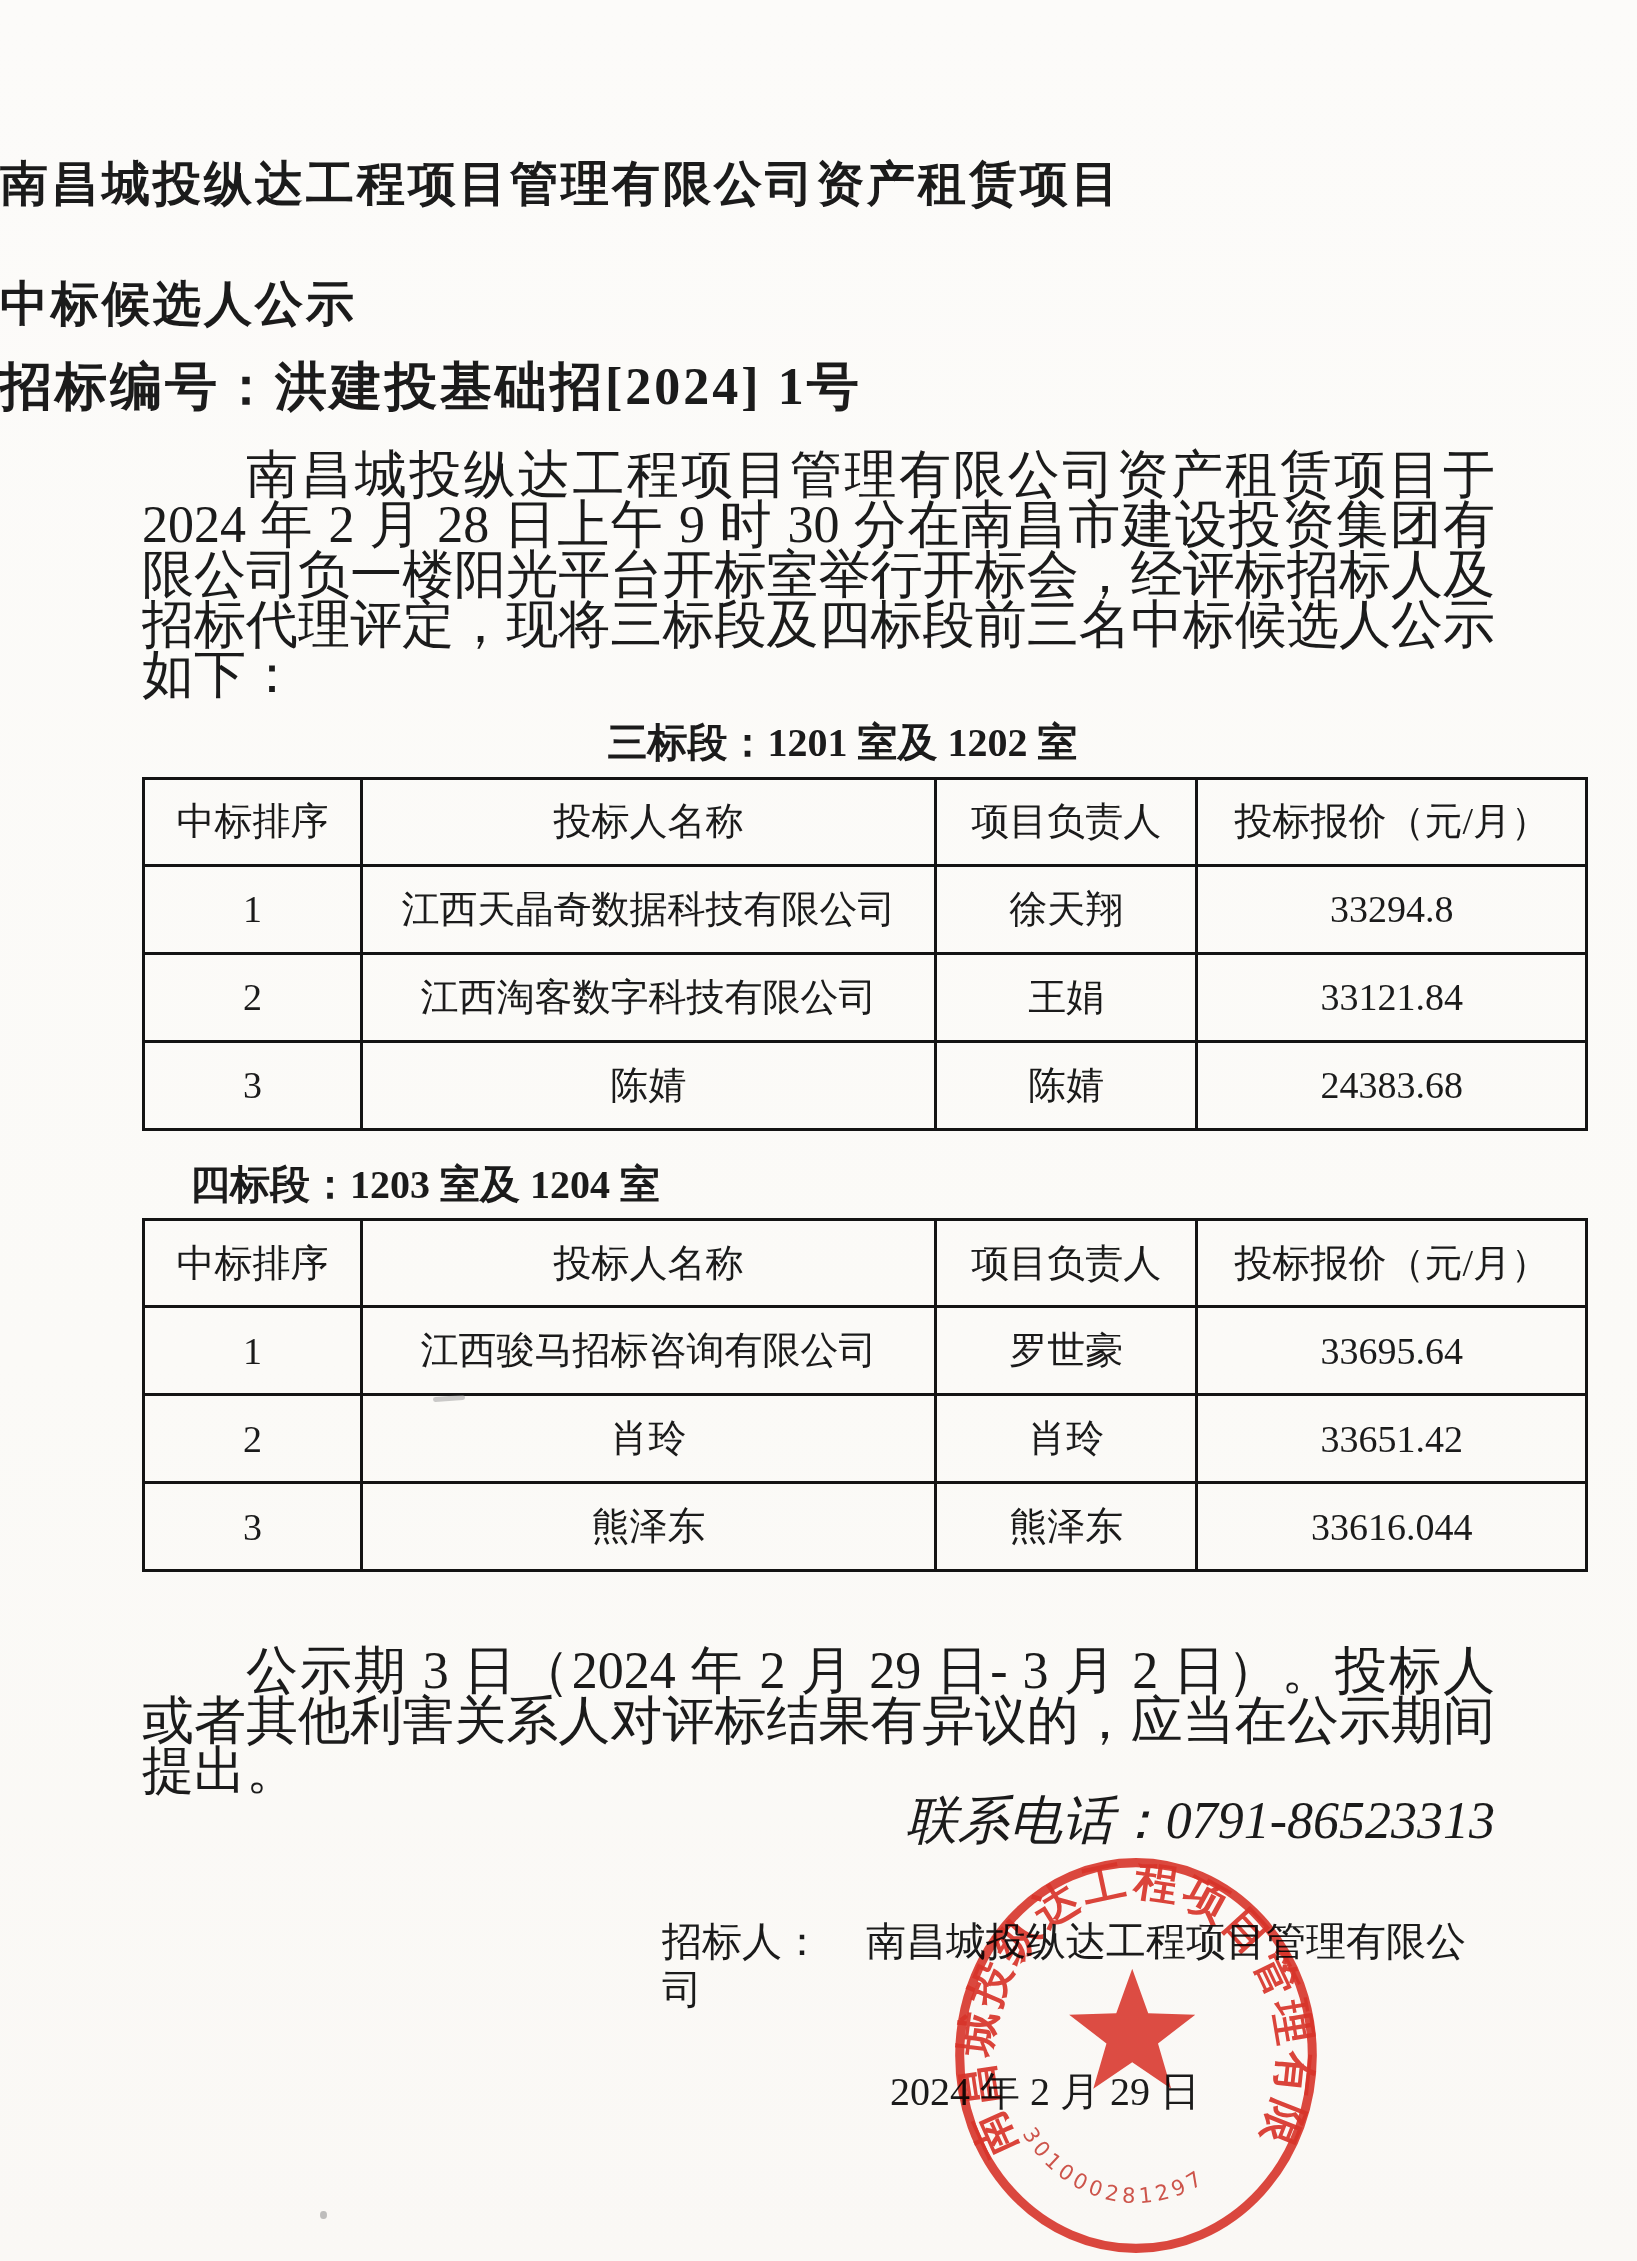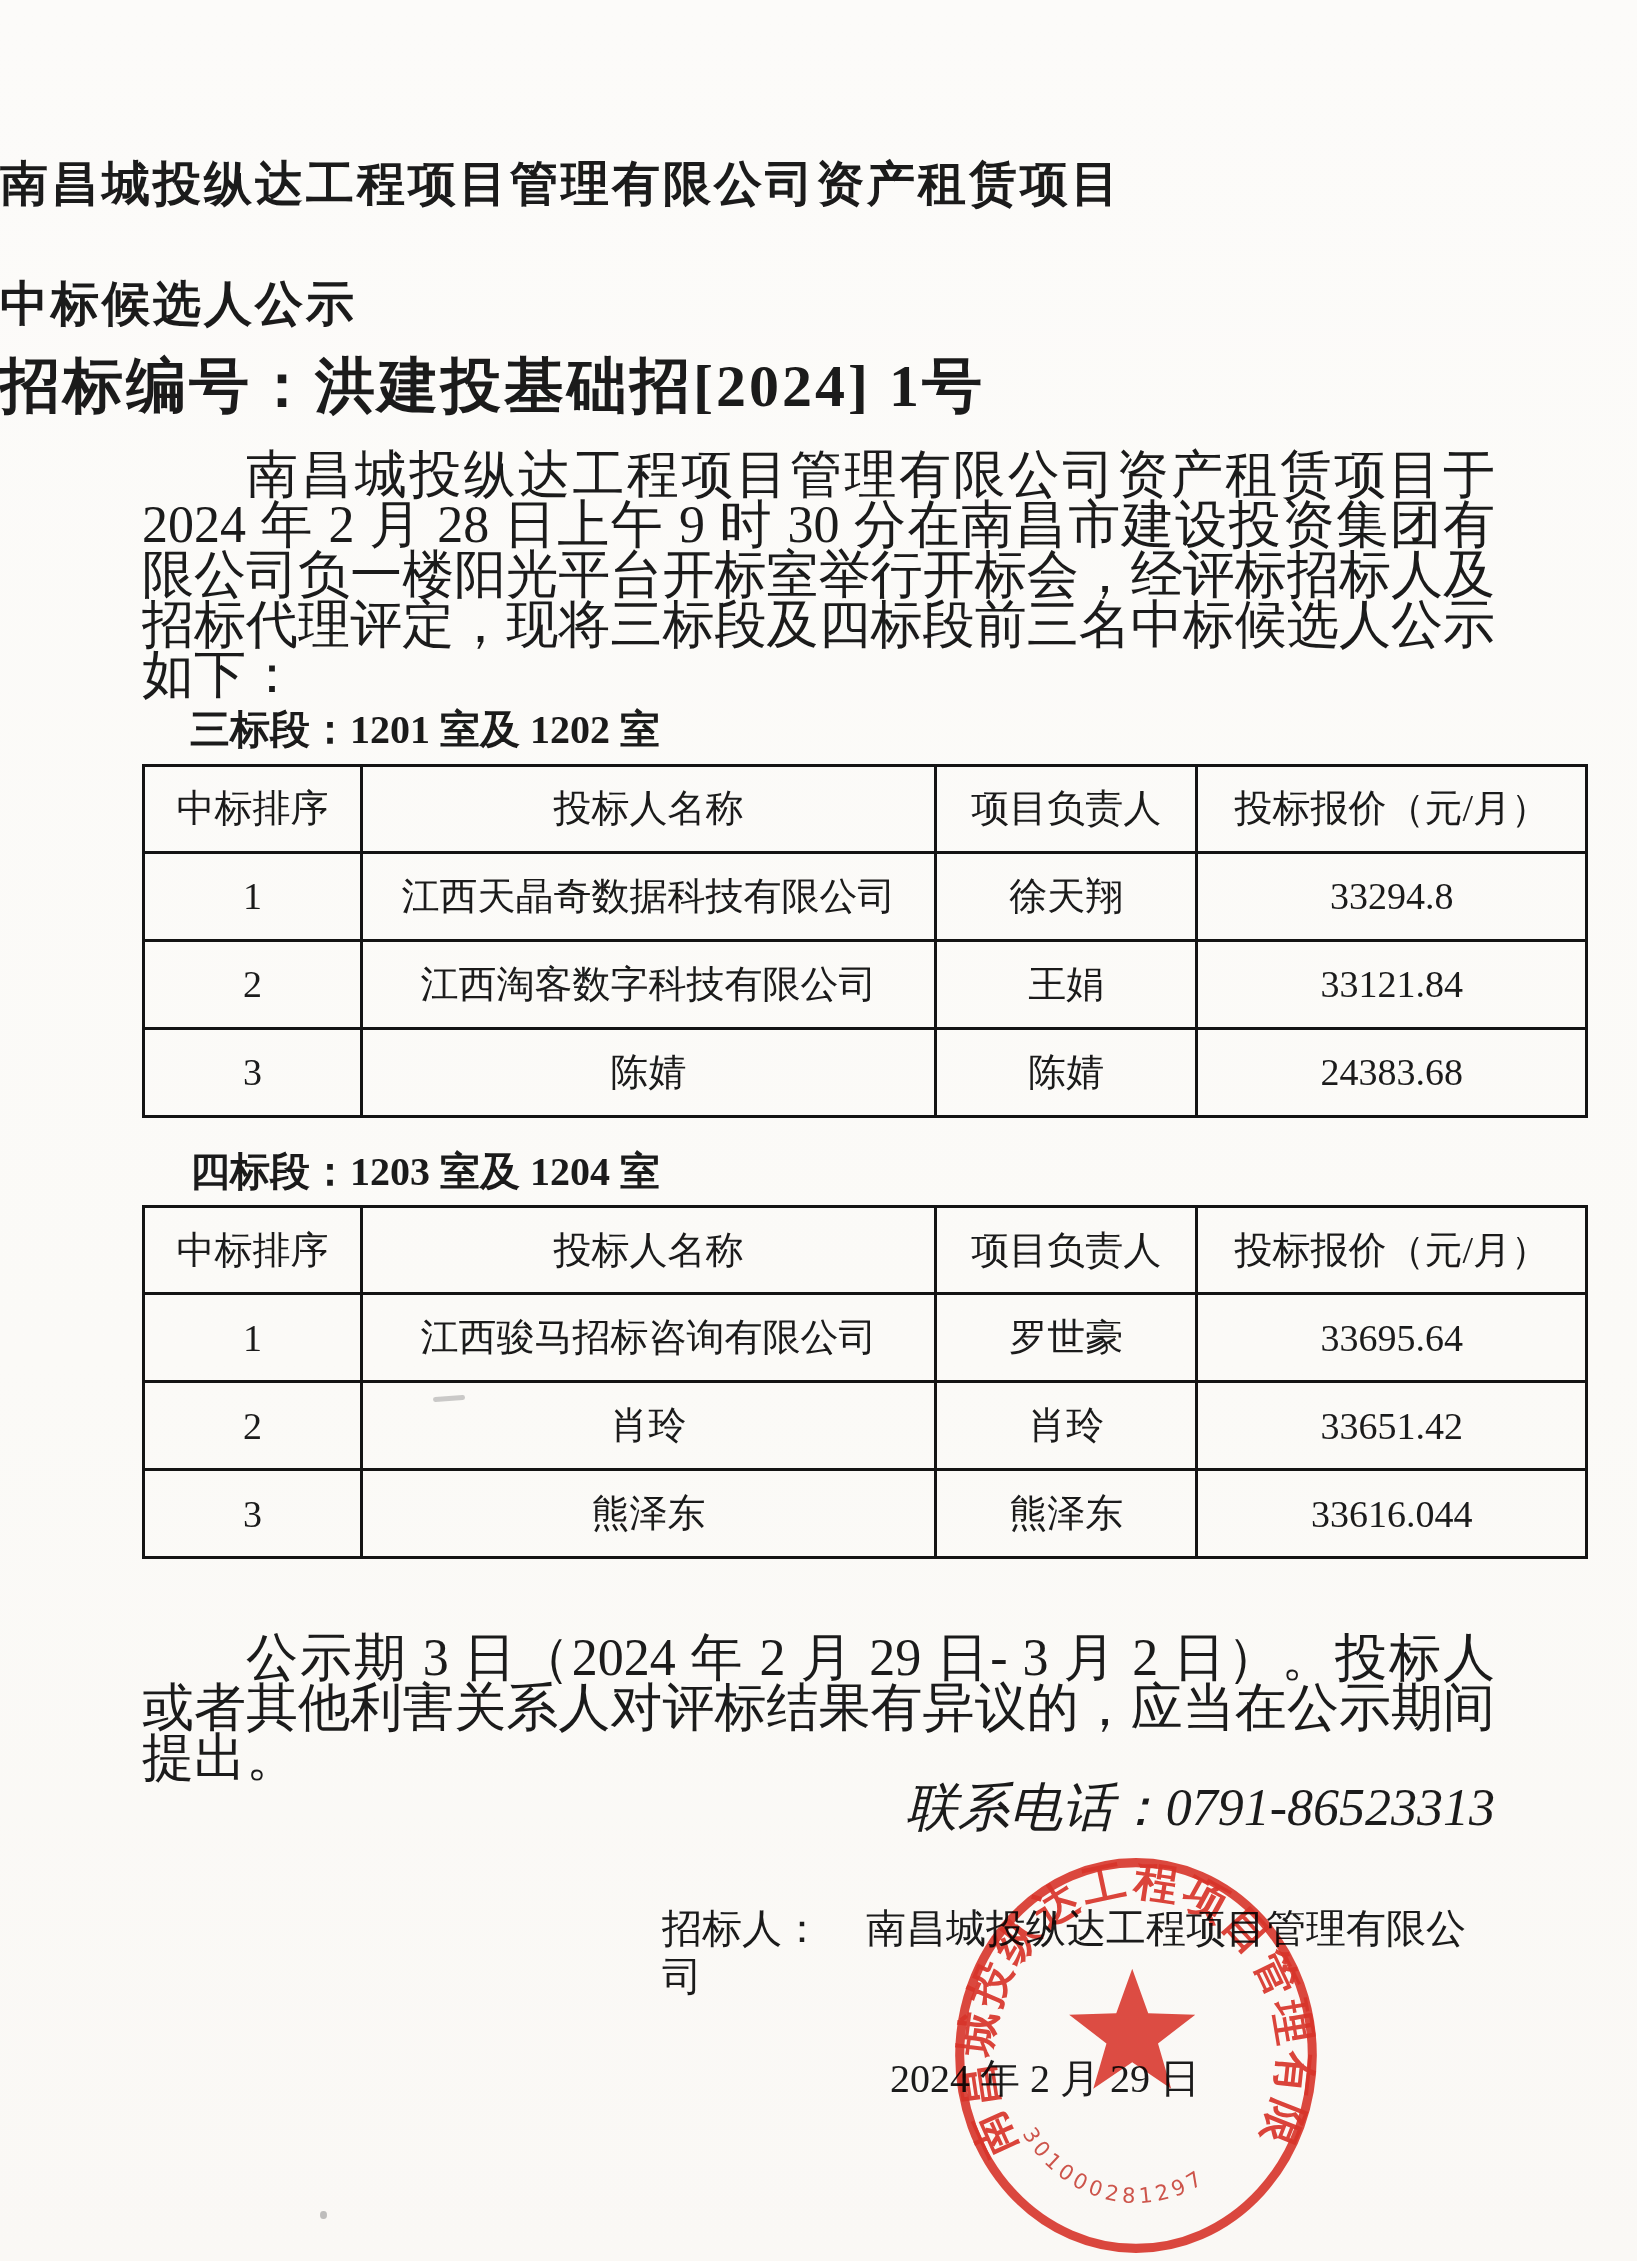--- a/index.html
+++ b/index.html
@@ -17,37 +17,37 @@
   }
   .title{
     text-align:left;
     font-weight:bold;
     font-size:48px;
     line-height:48px;
     letter-spacing:3px;
   }
   .title-1{padding-top:160px;}
   .title-2{margin-top:72px;}
-  .title-3{margin-top:36px;font-size:60px;line-height:45px;}
+  .title-3{margin-top:36px;font-size:52px;line-height:45px;}
   .para{
     margin:0 142px;
     font-size:52px;
     line-height:50px;
     text-align:justify;
     text-indent:2em;
   }
   .intro{margin-top:41px;}
   .section-label{
     margin:0 142px;
     padding-left:48px;
     font-weight:bold;
     font-size:40px;
     line-height:47px;
   }
-  .label-3{margin-top:6px;margin-bottom:10.6px;}
+  .label-3{margin-top:19px;margin-bottom:10.6px;text-align:center;}
   .label-4{margin-top:30px;margin-bottom:10.6px;}
   table.bid-table{
     margin:8px 142px;
     width:1446px;
     border-collapse:collapse;
     table-layout:fixed;
     font-size:38px;
   }
   table.bid-table th,
   table.bid-table td{

